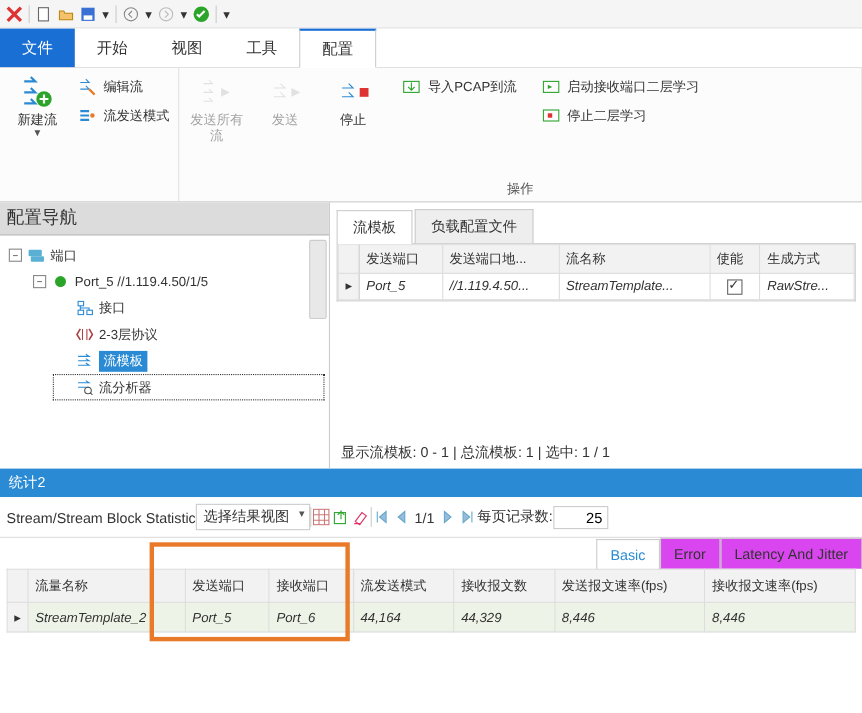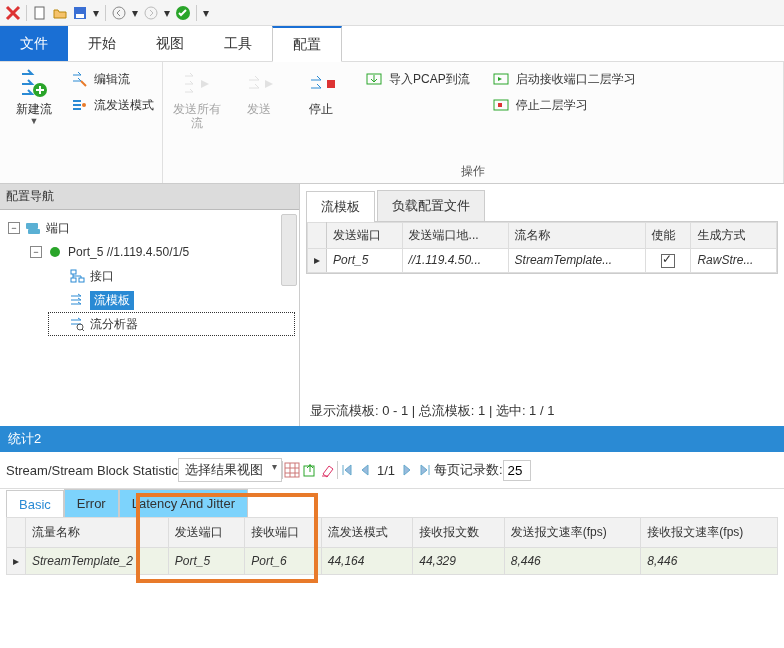--- a/index.html
+++ b/index.html
@@ -26,21 +26,21 @@
 .rbtn-large .lbl { font-size: 12px; text-align: center; margin-top: 2px; line-height: 14px; }
 .rbtn-large.disabled { opacity: 0.45; cursor: default; }
 .rbtn-small-col { display: flex; flex-direction: column; gap: 4px; padding-top: 2px; }
 .rbtn-small { display: flex; align-items: center; gap: 6px; cursor: pointer; height: 22px; padding: 0 2px; }
 .rbtn-small .ico { width: 18px; height: 18px; display: flex; align-items: center; justify-content: center; }
 .rbtn-small .lbl { font-size: 12px; }
 
 
 .panels { display: flex; height: 242px; }
 .left-pane { width: 300px; border-right: 1px solid #ccc; display: flex; flex-direction: column; }
-.left-pane .pane-title { background: #dcdcdc; color: #333; font-size: 12px; padding: 4px 6px; border-bottom: 1px solid #bbb; }
+.left-pane .pane-title { background: #dcdcdc; color: #333; font-size: 16px; padding: 4px 6px; border-bottom: 1px solid #bbb; }
 .tree-wrap { flex: 1; overflow: auto; padding: 6px 4px; position: relative; }
 .tree-scrollbar { position: absolute; right: 2px; top: 4px; width: 16px; height: 72px; background: #e8e8e8; border: 1px solid #ccc; border-radius: 2px; }
 .tree-node { display: flex; align-items: center; gap: 4px; height: 24px; padding-left: 4px; cursor: pointer; }
 .tree-node .exp { width: 12px; height: 12px; border: 1px solid #888; display: flex; align-items: center; justify-content: center; font-size: 9px; line-height: 1; }
 .tree-node .tico { width: 18px; height: 18px; display: flex; align-items: center; justify-content: center; }
 .tree-node.sel .lbl { background: #2a8ad4; color: #fff; padding: 1px 4px; }
 .tree-node.sel-box { outline: 1px dotted #333; outline-offset: -1px; }
 .tree-children { padding-left: 22px; }
 
 .right-pane { flex: 1; display: flex; flex-direction: column; padding: 6px 6px 0 6px; }
@@ -58,24 +58,24 @@
 .grid1-footer { padding: 6px 4px; font-size: 13px; color: #333; }
 
 
 .stats-title { background: #2a8ad4; color: #fff; padding: 4px 8px; font-size: 13px; }
 .stats-toolbar { display: flex; align-items: center; gap: 0; padding: 6px 6px; border-bottom: 1px solid #ddd; background: #fff; font-size: 13px; }
 .stats-toolbar .sel { border: 1px solid #ccc; padding: 2px 18px 2px 6px; position: relative; cursor: pointer; }
 .stats-toolbar .sel::after { content: "▾"; position: absolute; right: 4px; top: 2px; font-size: 10px; color: #555; }
 .stats-toolbar .tico { width: 18px; height: 18px; display: flex; align-items: center; justify-content: center; cursor: pointer; }
 .stats-toolbar .divider { width: 1px; height: 18px; background: #ccc; }
 .stats-toolbar .pageval { min-width: 24px; text-align: center; }
-.stats-toolbar .pgsize { width: 28px; border: 1px solid #ccc; padding: 2px 4px; text-align: left; }
-
-.subtabs2 { display: flex; padding-left: 6px; }
-.subtab2 { padding: 6px 12px; font-size: 13px; border: 1px solid #ccc; border-bottom: none; margin-right: 0; cursor: pointer; background: #7dd3fc; }
+.stats-toolbar .pgsize { width: 50px; border: 1px solid #ccc; padding: 2px 4px; text-align: right; }
+
+.subtabs2 { display: flex; padding-left: 6px; justify-content: flex-end; }
+.subtab2 { padding: 6px 12px; font-size: 13px; border: 1px solid #ccc; border-bottom: none; margin-right: 0; cursor: pointer; background: #d946ef; }
 .subtab2.active { background: #fff; color: #2a8ad4; position: relative; top: 1px; }
 
 .grid2-wrap { position: relative; padding: 0 6px 6px 6px; }
 .grid2 table { width: 100%; border-collapse: collapse; }
 .grid2 th, .grid2 td { border: 1px solid #ddd; padding: 6px 6px; font-size: 12px; text-align: left; }
 .grid2 th { background: #f2f2f2; font-weight: normal; }
 .grid2 td.it { font-style: italic; color: #333; }
 .grid2 .rowhdr { width: 14px; background: #f2f2f2; }
 .highlight-box { position: absolute; border: 4px solid #e87a2a; pointer-events: none; }
 
@@ -275,20 +275,30 @@
             <span style="width:12px;"></span>
             <span class="tico">
               <svg width="16" height="14">
                   <rect x="2" y="1" width="5" height="4" fill="none" stroke="#2a8ad4"></rect>
                   <rect x="2" y="9" width="5" height="4" fill="none" stroke="#2a8ad4"></rect>
                   <rect x="10" y="9" width="5" height="4" fill="none" stroke="#2a8ad4"></rect>
                   <path d="M4 5v2h8v2M4 7v2" stroke="#2a8ad4" fill="none"></path>
                 </svg>
             </span>
             <span class="lbl">接口</span>
+          </div>
+          <div class="tree-node">
+            <span style="width:12px;"></span>
+            <span class="tico">
+              <svg width="16" height="14">
+                  <path d="M4 2l-3 5 3 5M12 2l3 5-3 5" stroke="#a44" fill="none" stroke-width="1.5"></path>
+                  <path d="M6 2v10M10 2v10" stroke="#a44"></path>
+                </svg>
+            </span>
+            <span class="lbl">2-3层协议</span>
           </div>
           <div class="tree-node sel">
             <span style="width:12px;"></span>
             <span class="tico">
               <svg width="16" height="14">
                   <path d="M2 3h10l-3-2M2 7h10l-3-2M2 11h10l-3-2" stroke="#2a8ad4" fill="none"></path>
                 </svg>
             </span>
             <span class="lbl">流模板</span>
           </div>

